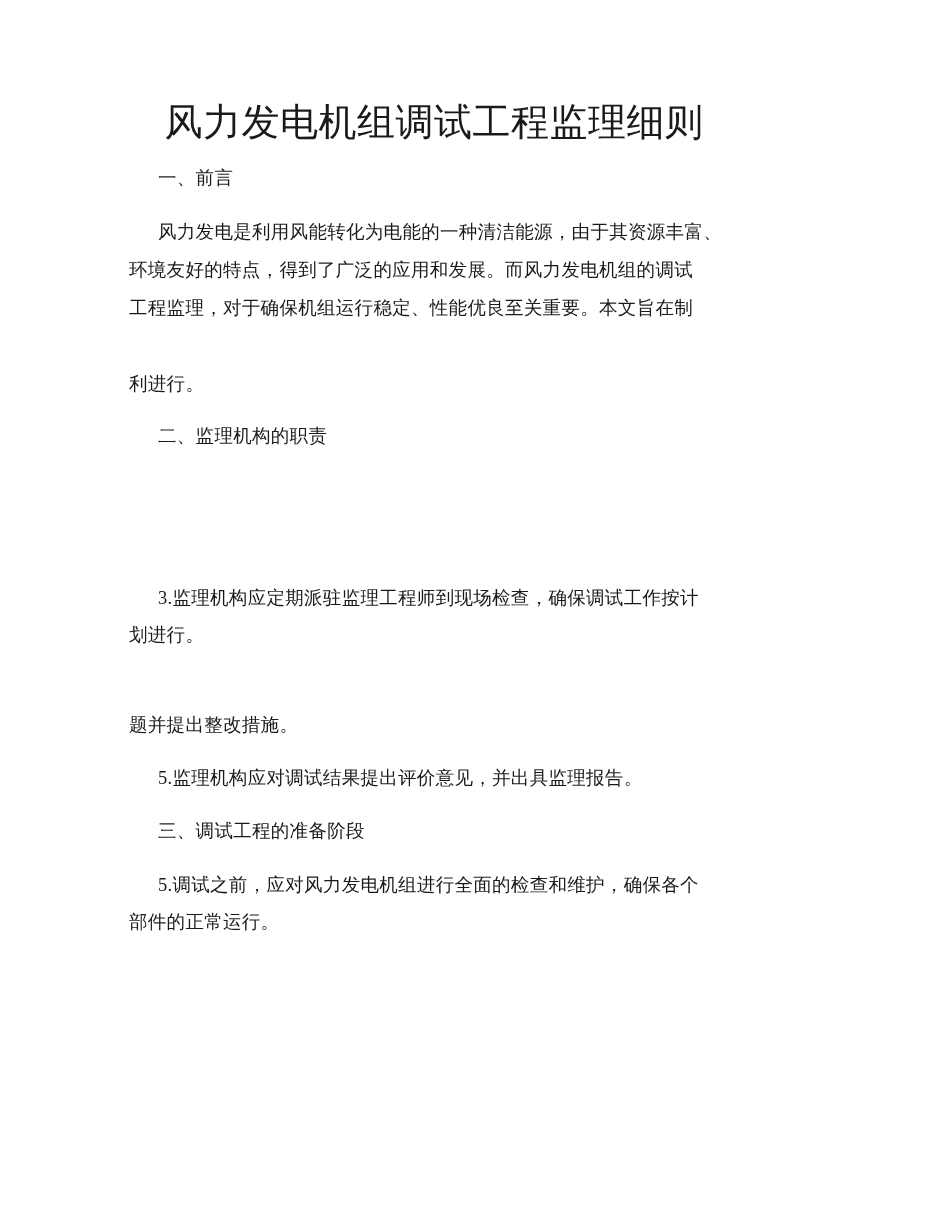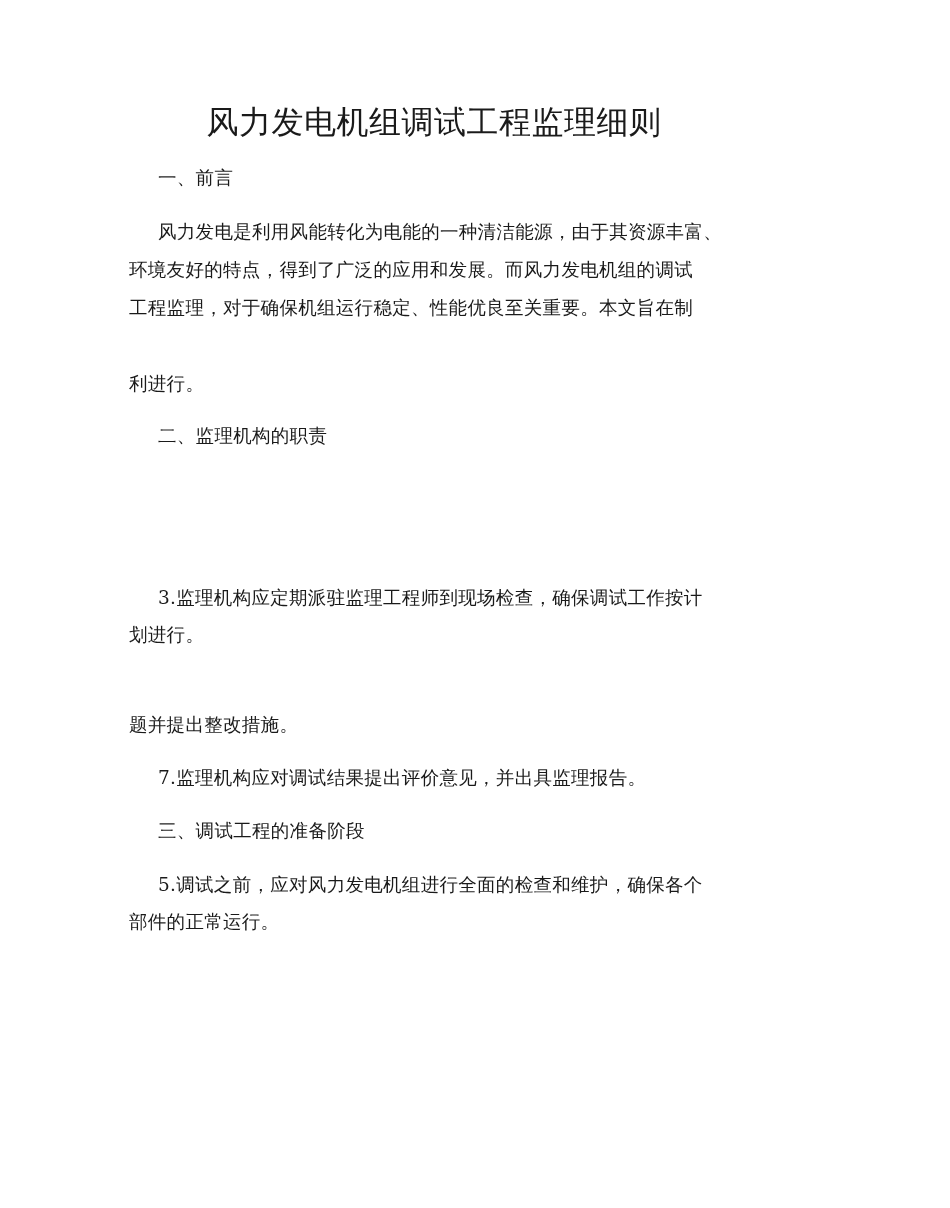--- a/index.html
+++ b/index.html
@@ -1,40 +1,40 @@
 <!DOCTYPE html>
 <html><head>
   <meta charset="utf-8">
   <style>
     html, body { margin: 0; padding: 0; background: #ffffff; }
     body { width: 950px; height: 1208px; position: relative; overflow: hidden;
       font-family: "DejaVu Serif", "Liberation Serif", serif; color: #1a1a1a; }
     .page { position: absolute; left: 0; top: 0; width: 950px; height: 1208px; }
     .title { position: absolute; left: 0; width: 868px; top: 100px; text-align: center;
-      font-size: 32px; line-height: 44px; letter-spacing: 0.5px; }
+      font-size: 38px; line-height: 44px; letter-spacing: 0.5px; }
     .line { position: absolute; left: 129px; font-size: 18.5px; line-height: 30px; white-space: nowrap; letter-spacing: 0.3px; }
-    .indent { left: 158px; }
+    .indent { left: 158px; font-family: Liberation Serif, serif; }
   </style>
 </head>
 <body>
 
 <div class="page">
   <div class="title">风力发电机组调试工程监理细则</div>
 
   <div class="line indent" style="top:163px">一、前言</div>
 
   <div class="line indent" style="top:217px">风力发电是利用风能转化为电能的一种清洁能源，由于其资源丰富、</div>
   <div class="line" style="top:255px">环境友好的特点，得到了广泛的应用和发展。而风力发电机组的调试</div>
   <div class="line" style="top:293px">工程监理，对于确保机组运行稳定、性能优良至关重要。本文旨在制</div>
   <div class="line" style="top:369px">利进行。</div>
 
   <div class="line indent" style="top:421px">二、监理机构的职责</div>
 
   <div class="line indent" style="top:583px">3.监理机构应定期派驻监理工程师到现场检查，确保调试工作按计</div>
   <div class="line" style="top:620px">划进行。</div>
   <div class="line" style="top:710px">题并提出整改措施。</div>
-  <div class="line indent" style="top:763px">7.监理机构应对调试结果提出评价意见，并出具监理报告。</div>
+  <div class="line indent" style="top:763px">5.监理机构应对调试结果提出评价意见，并出具监理报告。</div>
 
   <div class="line indent" style="top:816px">三、调试工程的准备阶段</div>
 
   <div class="line indent" style="top:870px">5.调试之前，应对风力发电机组进行全面的检查和维护，确保各个</div>
   <div class="line" style="top:907px">部件的正常运行。</div>
 </div>
 
 </body></html>

